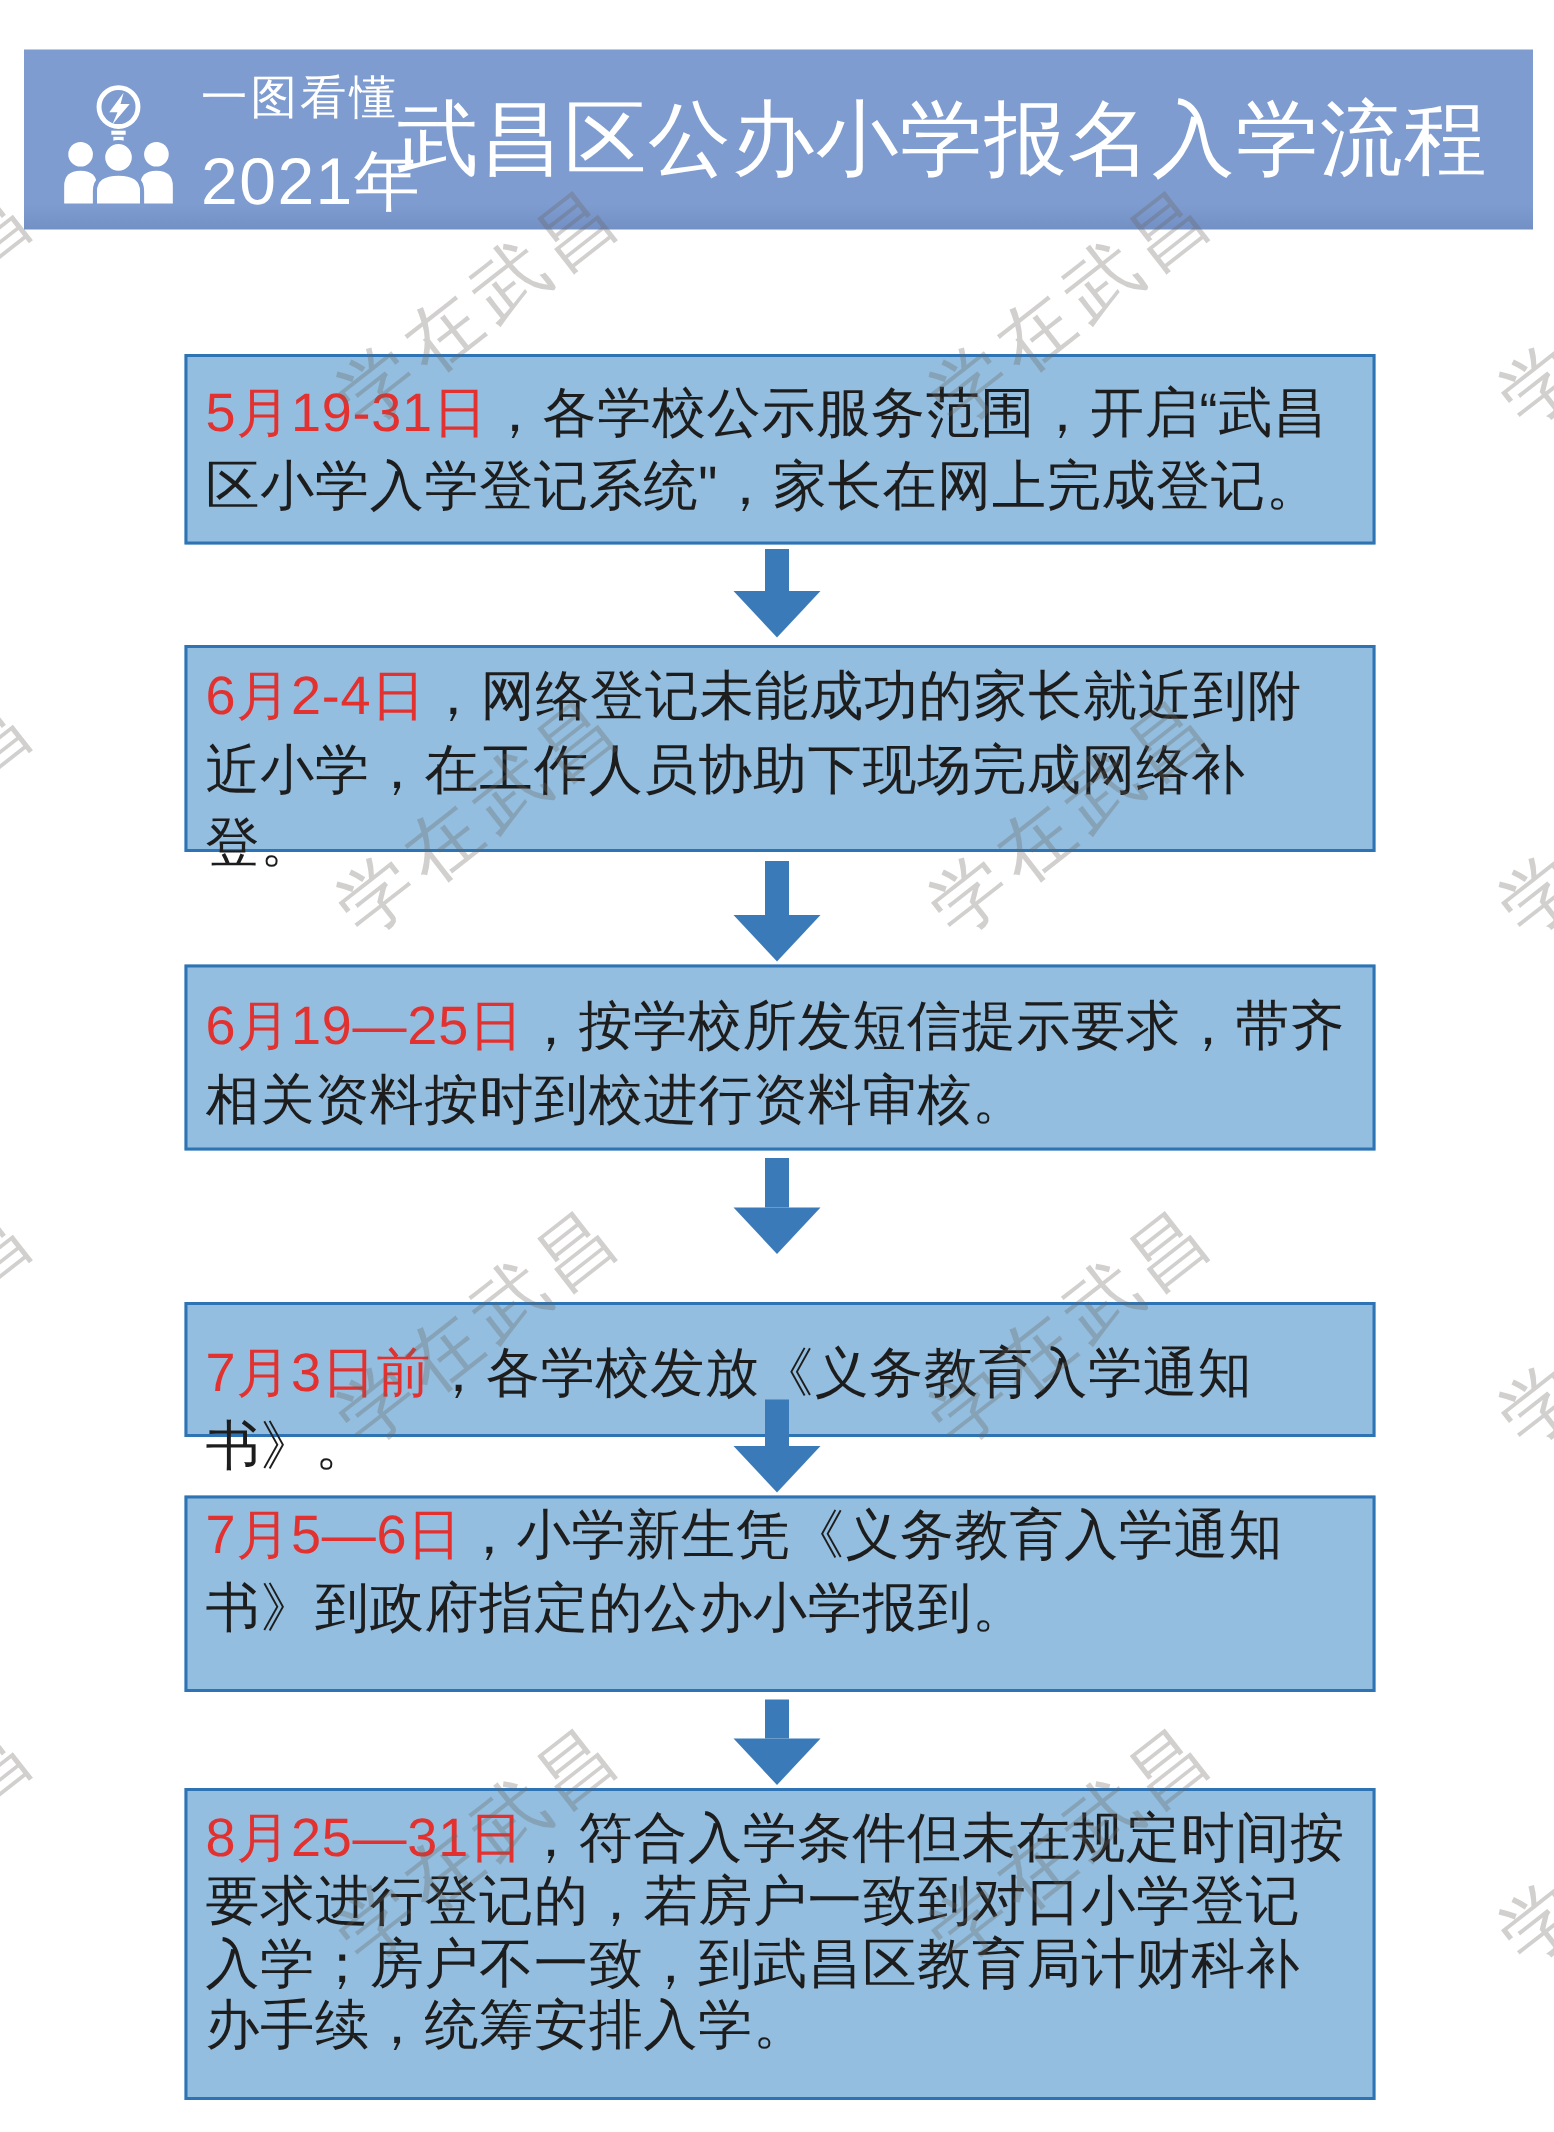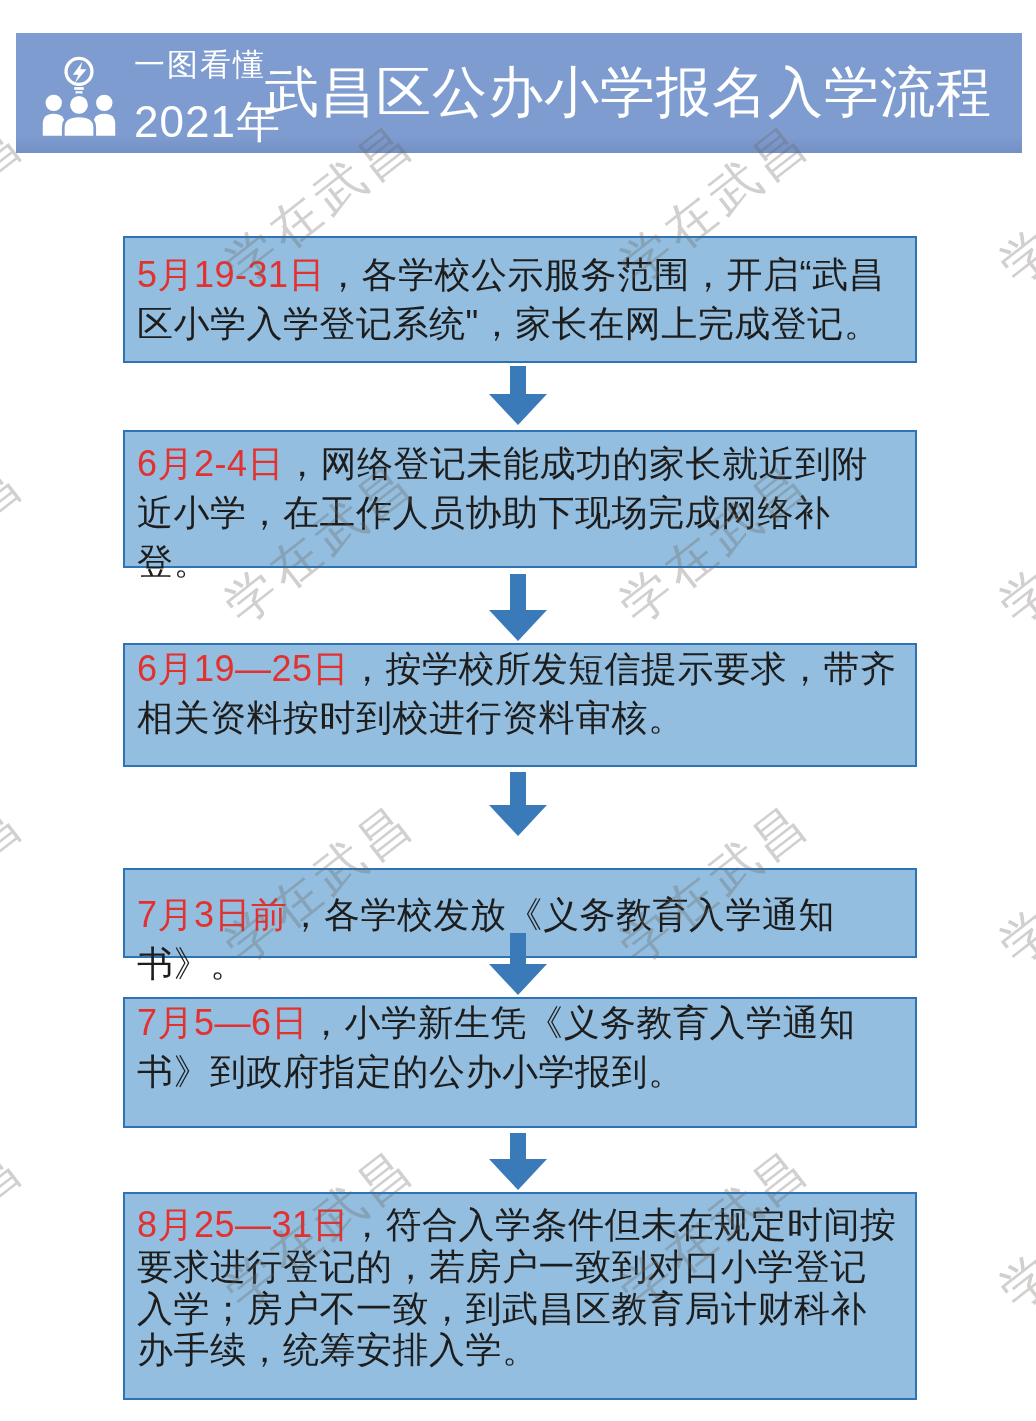--- a/index.html
+++ b/index.html
@@ -25,21 +25,21 @@
     position:absolute;left:123px;width:794px;box-sizing:border-box;
     background:var(--box-bg);border:2px solid var(--box-border);
   }
   .box-text{
     margin:0;padding:0 12px;font-size:36px;line-height:1.36;color:#1d1d1d;
     letter-spacing:0.5px;
   }
   .date{color:var(--date-red);}
   .b1{top:236px;height:127px;} .b1 .box-text{padding-top:13px;}
   .b2{top:430px;height:138px;} .b2 .box-text{padding-top:8px;}
-  .b3{top:643px;height:124px;} .b3 .box-text{padding-top:0;}
+  .b3{top:643px;height:124px;} .b3 .box-text{padding-top:15px;}
   .b4{top:868px;height:90px;}  .b4 .box-text{padding-top:21px;}
   .b5{top:997px;height:131px;} .b5 .box-text{}
   .b6{top:1192px;height:208px;} .b6 .box-text{padding-top:10px;line-height:1.16;}
   
   .arrow{position:absolute;left:0;width:1036px;display:flex;flex-direction:column;align-items:center;}
   .arrow .stem{width:16px;background:var(--arrow-color);}
   .arrow .head{
     width:0;height:0;border-left:29px solid transparent;border-right:29px solid transparent;
     border-top:31px solid var(--arrow-color);
   }

